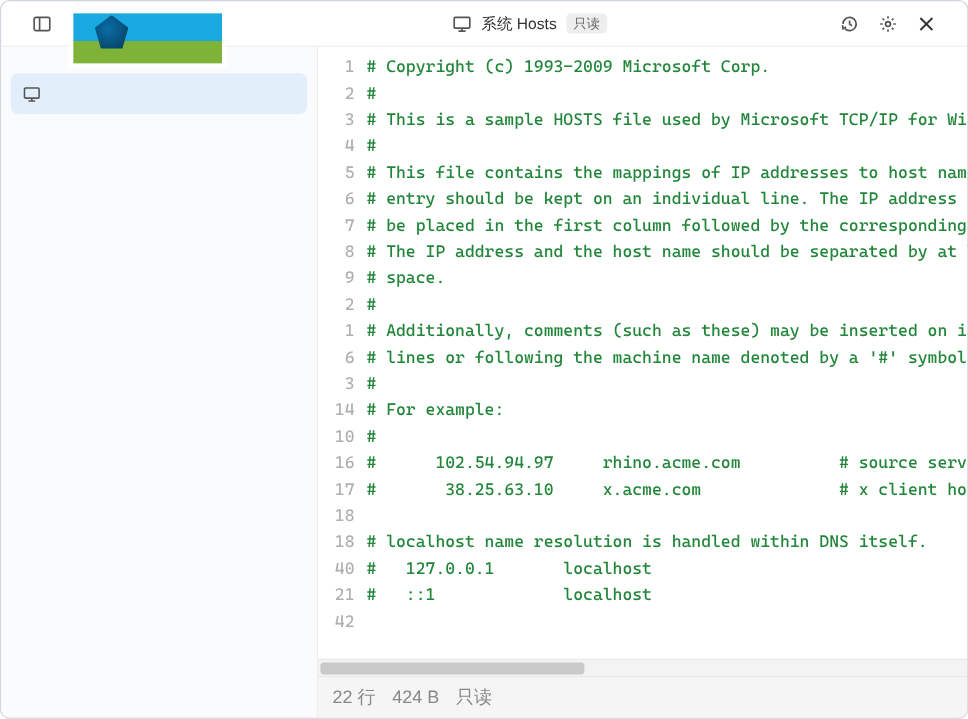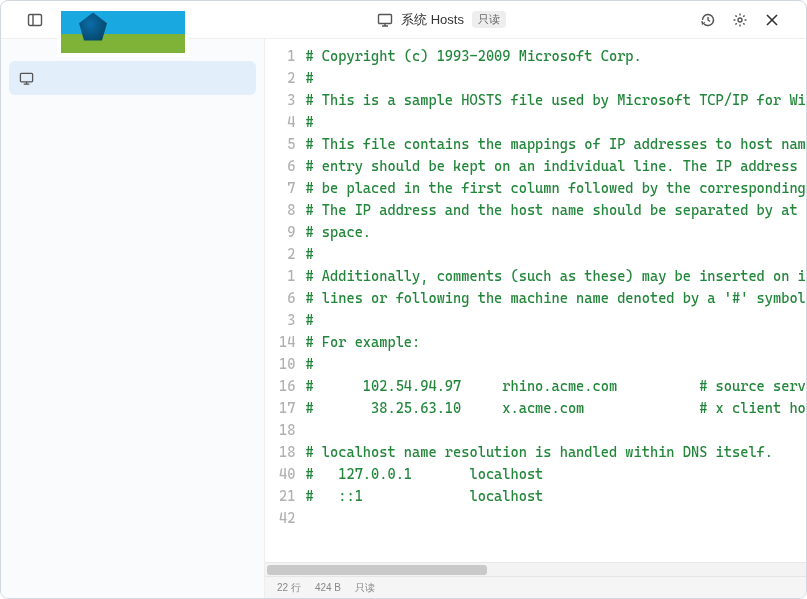--- a/index.html
+++ b/index.html
@@ -103,28 +103,28 @@
   position: relative;
 }
 .hscroll-thumb {
   position: absolute;
   left: 2px; top: 2px;
   height: 10px; width: 220px;
   background: #c9c9c9;
   border-radius: 3px;
 }
 .statusbar {
-  height: 22px;
+  height: 35px;
   background: #f5f5f5;
   border-top: 1px solid #e5e5e5;
   display: flex;
   align-items: center;
   gap: 14px;
   padding: 0 12px;
-  font-size: 10px;
+  font-size: 15px;
   color: #888;
 }
 svg { display: block; }
 </style>
 </head>
 <body>
 
 <div class="titlebar">
   <div class="tb-left">
     <div class="tb-icon">

